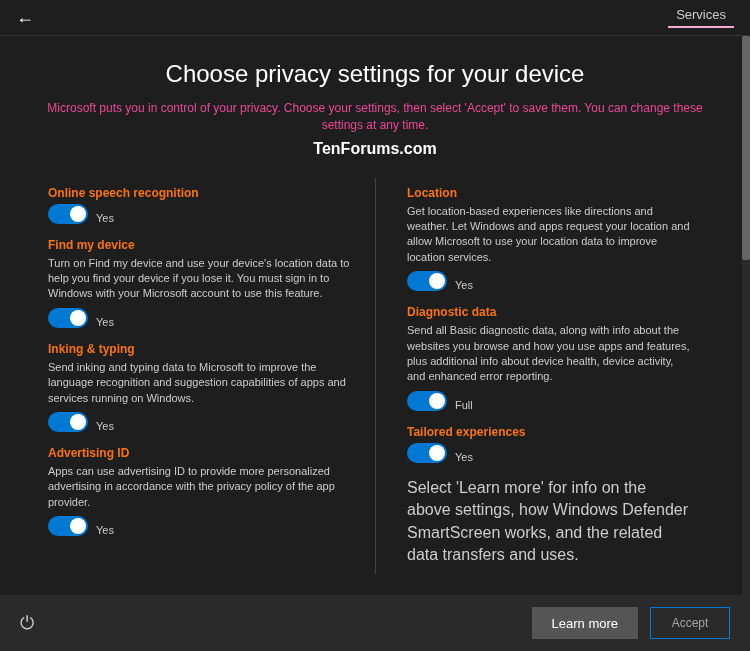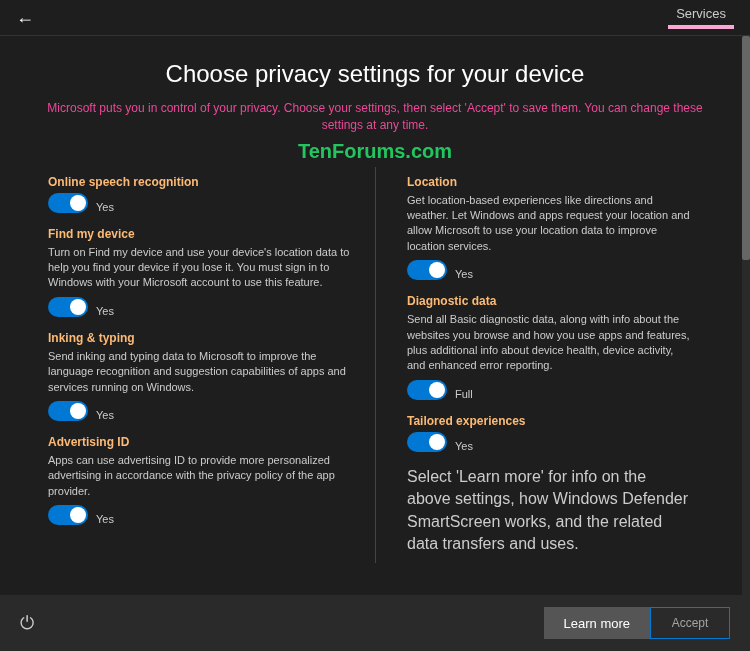--- a/index.html
+++ b/index.html
@@ -25,21 +25,21 @@
     }
     .top-bar .back-icon {
       color: #ffffff;
       font-size: 18px;
       cursor: pointer;
     }
     .top-bar .services-label {
       color: #cccccc;
       font-size: 13px;
       padding-bottom: 2px;
-      border-bottom: 4px solid #f9a8d4;
+      border-bottom: 2px solid #f9a8d4;
       padding: 0 8px 4px 8px;
     }
 
     
     .main-content {
       padding: 24px 40px 16px 40px;
       height: calc(651px - 36px - 56px);
       overflow: hidden;
     }
 
@@ -53,25 +53,25 @@
 
     .page-description {
       font-size: 12px;
       color: #ec4899;
       text-align: center;
       margin-bottom: 6px;
       line-height: 1.4;
     }
 
     .brand-name {
-      font-size: 20px;
+      font-size: 16px;
       font-weight: bold;
       text-align: center;
-      color: #22c55e;
-      margin-bottom: 4px;
+      color: #ffffff;
+      margin-bottom: 20px;
     }
 
     
     .settings-grid {
       display: grid;
       grid-template-columns: 1fr 1fr;
       gap: 0;
       position: relative;
     }
 
@@ -110,21 +110,21 @@
       padding-left: 32px;
     }
 
     .setting-item {
       margin-bottom: 14px;
     }
 
     .setting-title {
       font-size: 12px;
       font-weight: bold;
-      color: #fdba74;
+      color: #f97316;
       margin-bottom: 4px;
     }
 
     .setting-desc {
       font-size: 11px;
       color: #cccccc;
       line-height: 1.4;
       margin-bottom: 6px;
     }
 
@@ -186,20 +186,21 @@
       align-items: center;
     }
 
     .power-icon {
       color: #cccccc;
       font-size: 18px;
     }
 
     .bottom-buttons {
       display: flex;
+      gap: 12px;
       justify-content: center;
     }
 
     .btn-learn-more {
       background-color: #555;
       color: #ffffff;
       border: none;
       padding: 8px 20px;
       font-size: 13px;
       cursor: pointer;

